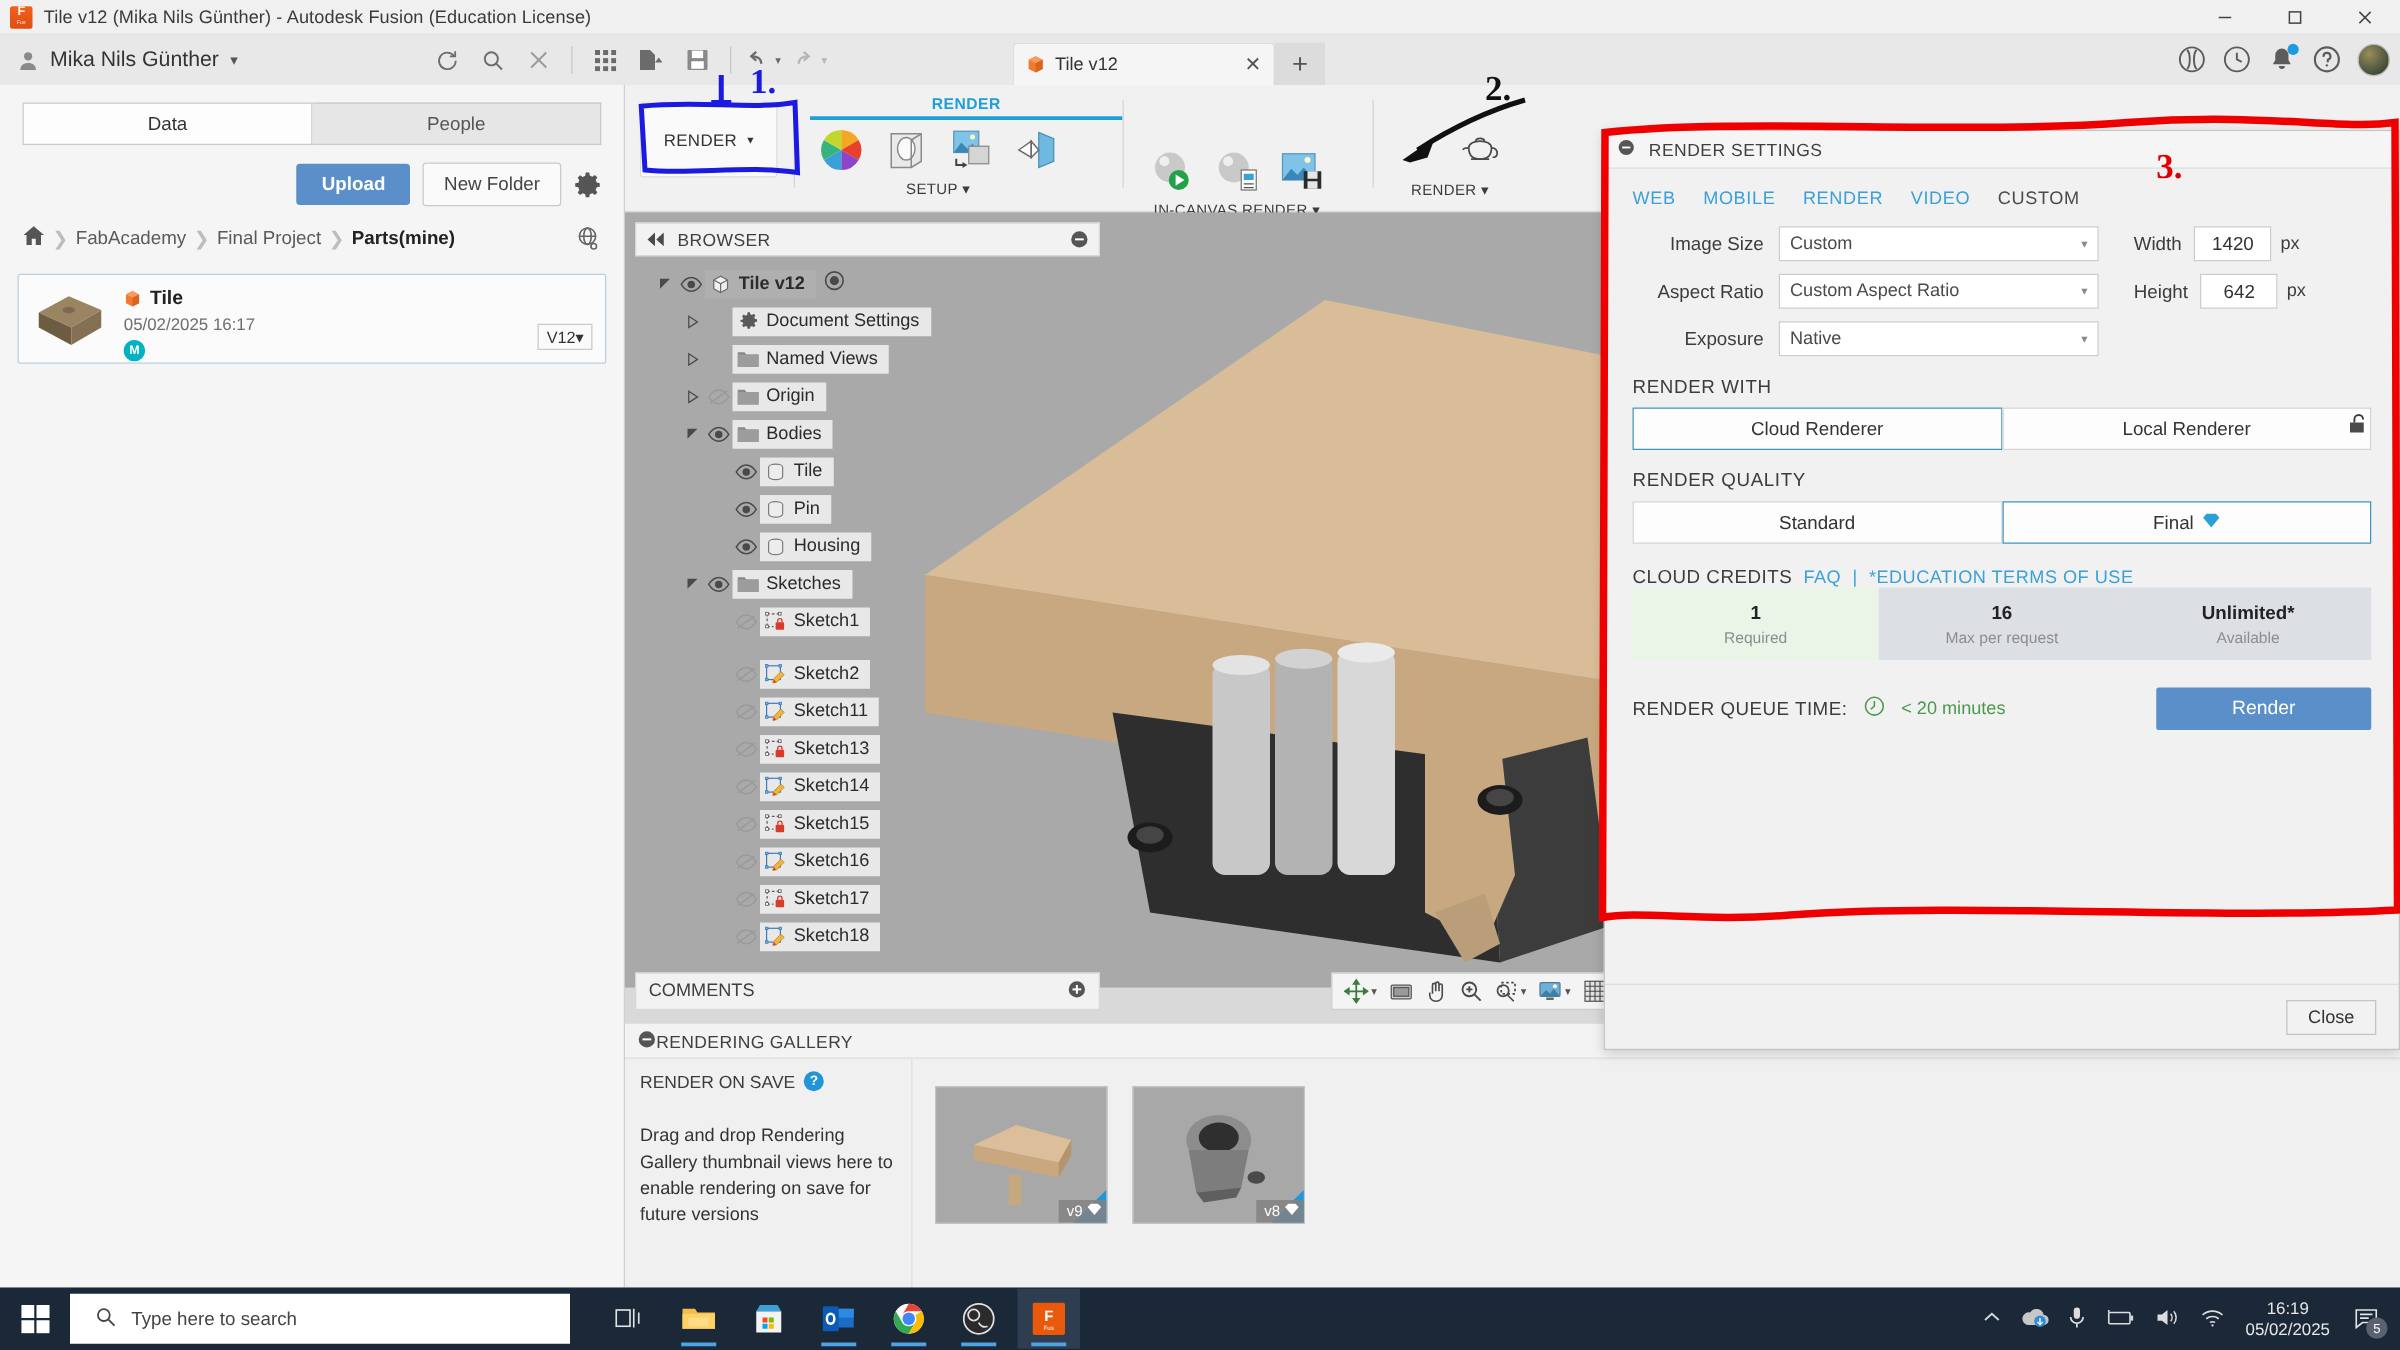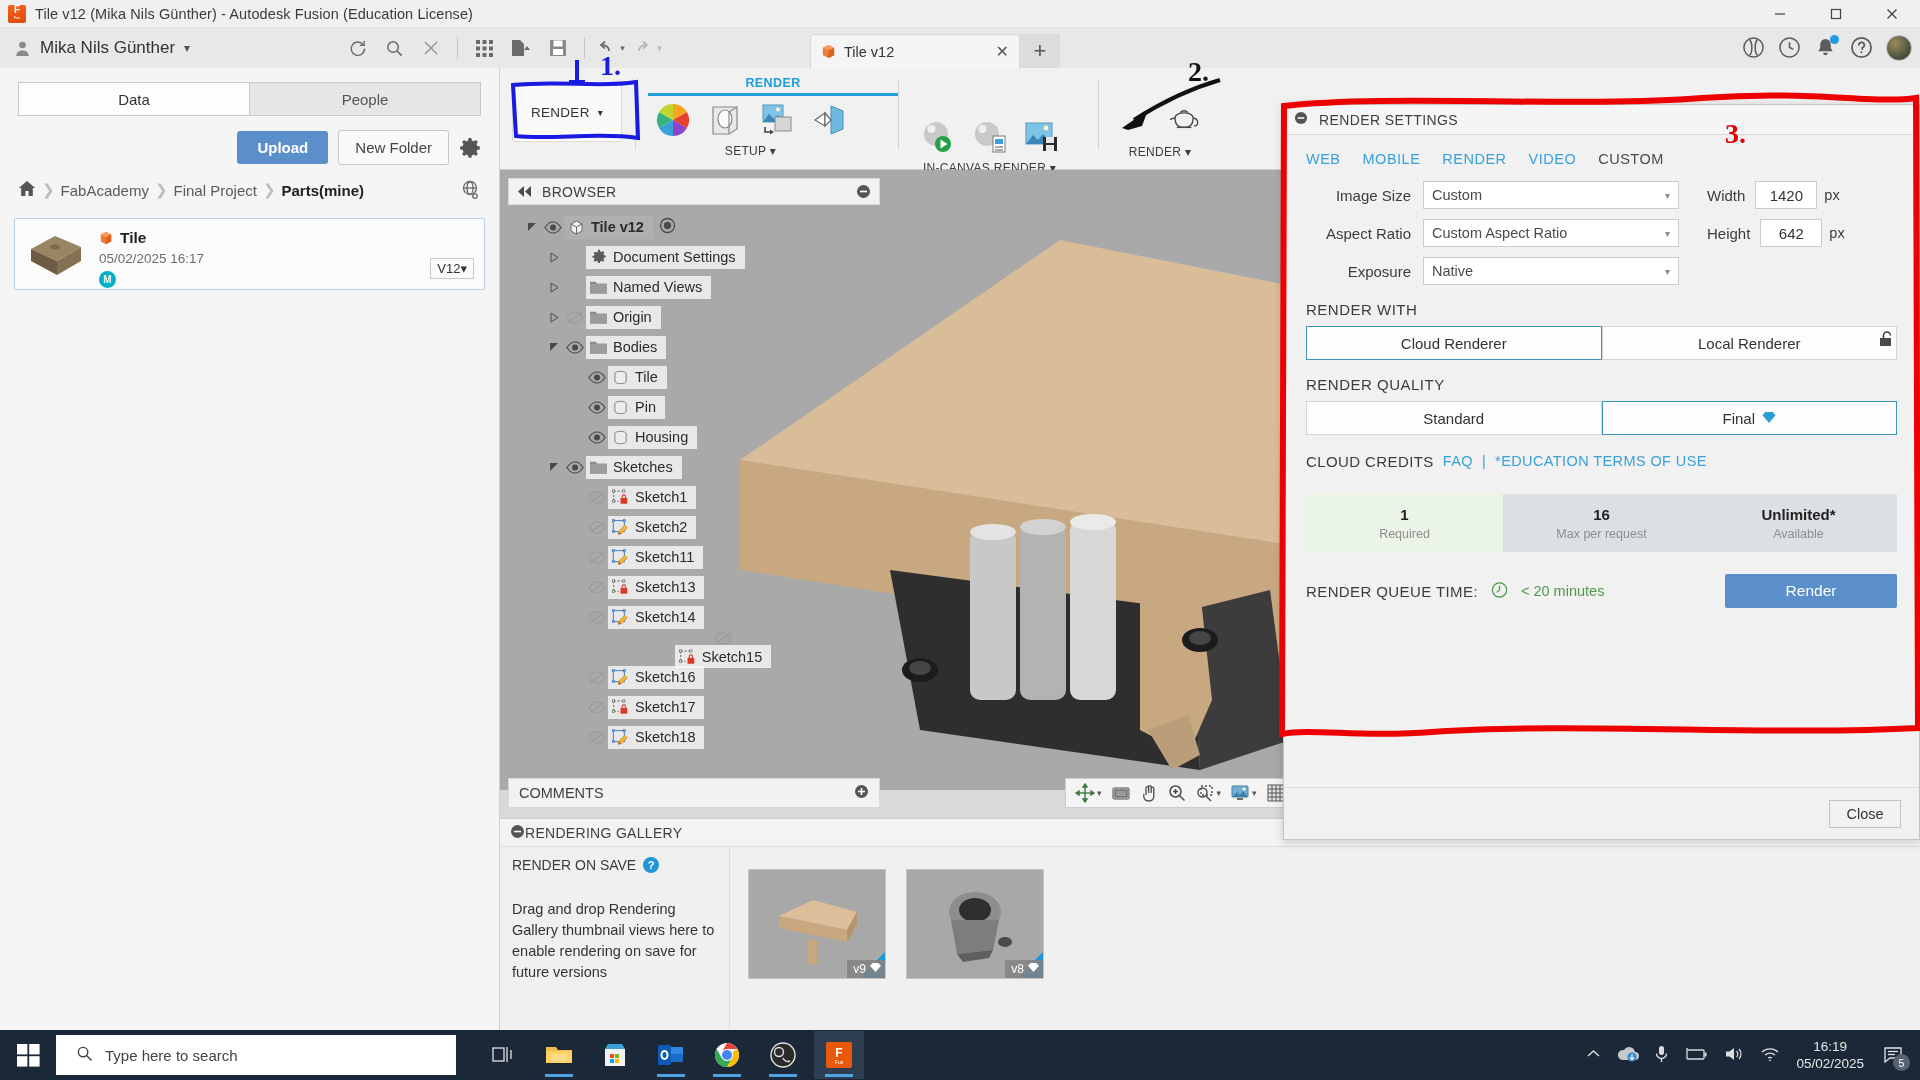--- a/index.html
+++ b/index.html
@@ -193,21 +193,21 @@
            font-size:15px; color:#333;}
   .unit { font-size:14.5px; color:#3c3c3c; margin-left:7px;}
   .lock { position:absolute; right:22px; top:224px; width:20px;height:20px;color:#444;}
   .sec-title { font-size:15px; color:#3c3c3c; letter-spacing:.5px; margin:16px 0 8px;}
   .seg { display:flex; }
   .seg-btn { flex:1; height:34px; background:#fdfdfd; border:1px solid #d4d4d4;
              display:flex; align-items:center; justify-content:center; gap:7px;
              font-size:15px; color:#333;}
   .seg-btn.on { border:1px solid #3f93bf; }
   .credits-head { font-size:15px; color:#3c3c3c; letter-spacing:.4px;
-                  display:flex; gap:9px; margin:18px 0 24px;}
+                  display:flex; gap:9px; align-items:center; margin:18px 0 0;}
   .credits-link { color:#3aa0d8; font-size:14.5px;}
   .credits { display:flex; height:58px; }
   .cc { flex:1; display:flex; flex-direction:column; align-items:center;
         justify-content:center; gap:4px;}
   .cc.green { background:#eaf5e8; }
   .cc.gray  { background:#dcdfe3; }
   .cc-num { font-size:15px; color:#222; font-weight:bold;}
   .cc-sub { font-size:12.5px; color:#8d8d8d;}
   .queue { display:flex; align-items:center; margin-top:22px; }
   .queue-lbl { font-size:15px; color:#3c3c3c; letter-spacing:.4px;}
@@ -830,21 +830,21 @@
               <rect x="0.6" y="0.6" width="2.6" height="2.6" fill="#fff" stroke="#5a5a5a" stroke-width=".8"></rect>
               <rect x="12.6" y="0.6" width="2.6" height="2.6" fill="#fff" stroke="#5a5a5a" stroke-width=".8"></rect>
               <rect x="0.6" y="12.6" width="2.6" height="2.6" fill="#fff" stroke="#5a5a5a" stroke-width=".8"></rect>
               <rect x="10" y="10" width="8" height="7" rx="1" fill="#d93b2b"></rect>
               <path d="M12 10V8.5a2 2 0 0 1 4 0V10" fill="none" stroke="#d93b2b" stroke-width="1.3"></path>
             </svg>
           </span>
           <span>Sketch1</span>
         </span>
       </div>
-      <div class="tnode" style="padding-left: 58px;">
+      <div class="tnode" style="padding-left: 58px; margin-top: 12px;">
         <span class="tw"></span>
         <span class="eye">
           <svg width="18" height="13" viewBox="0 0 18 13" fill="none" stroke="#9a9a9a" stroke-width="1.2">
             <path d="M1 6.5C3.5 2.5 6 1 9 1s5.5 1.5 8 5.5c-2.5 4-5 5.5-8 5.5S3.5 10.5 1 6.5z"></path>
             <line x1="2" y1="11.5" x2="16" y2="1.5"></line>
           </svg>
         </span>
         <span class="nlabel">
           <span class="ico16">
             <svg width="18" height="16" viewBox="0 0 20 18">
@@ -918,21 +918,21 @@
               <rect x="0.4" y="0.4" width="2.4" height="2.4" fill="#7fb3e0" stroke="#3a78b8" stroke-width=".7"></rect>
               <rect x="13.2" y="0.4" width="2.4" height="2.4" fill="#7fb3e0" stroke="#3a78b8" stroke-width=".7"></rect>
               <rect x="0.4" y="13.2" width="2.4" height="2.4" fill="#7fb3e0" stroke="#3a78b8" stroke-width=".7"></rect>
               <path d="M8 14l7-7 3 3-7 7-3.6.6z" fill="#f2b43c" stroke="#b8862a" stroke-width=".8"></path>
               <path d="M7.4 17.6l1-3 2.2 2.2z" fill="#d93b2b"></path>
             </svg>
           </span>
           <span>Sketch14</span>
         </span>
       </div>
-      <div class="tnode" style="padding-left: 58px; flex-direction: column;">
+      <div class="tnode" style="padding-left: 58px;">
         <span class="tw"></span>
         <span class="eye">
           <svg width="18" height="13" viewBox="0 0 18 13" fill="none" stroke="#9a9a9a" stroke-width="1.2">
             <path d="M1 6.5C3.5 2.5 6 1 9 1s5.5 1.5 8 5.5c-2.5 4-5 5.5-8 5.5S3.5 10.5 1 6.5z"></path>
             <line x1="2" y1="11.5" x2="16" y2="1.5"></line>
           </svg>
         </span>
         <span class="nlabel">
           <span class="ico16">
             <svg width="18" height="16" viewBox="0 0 20 18">

